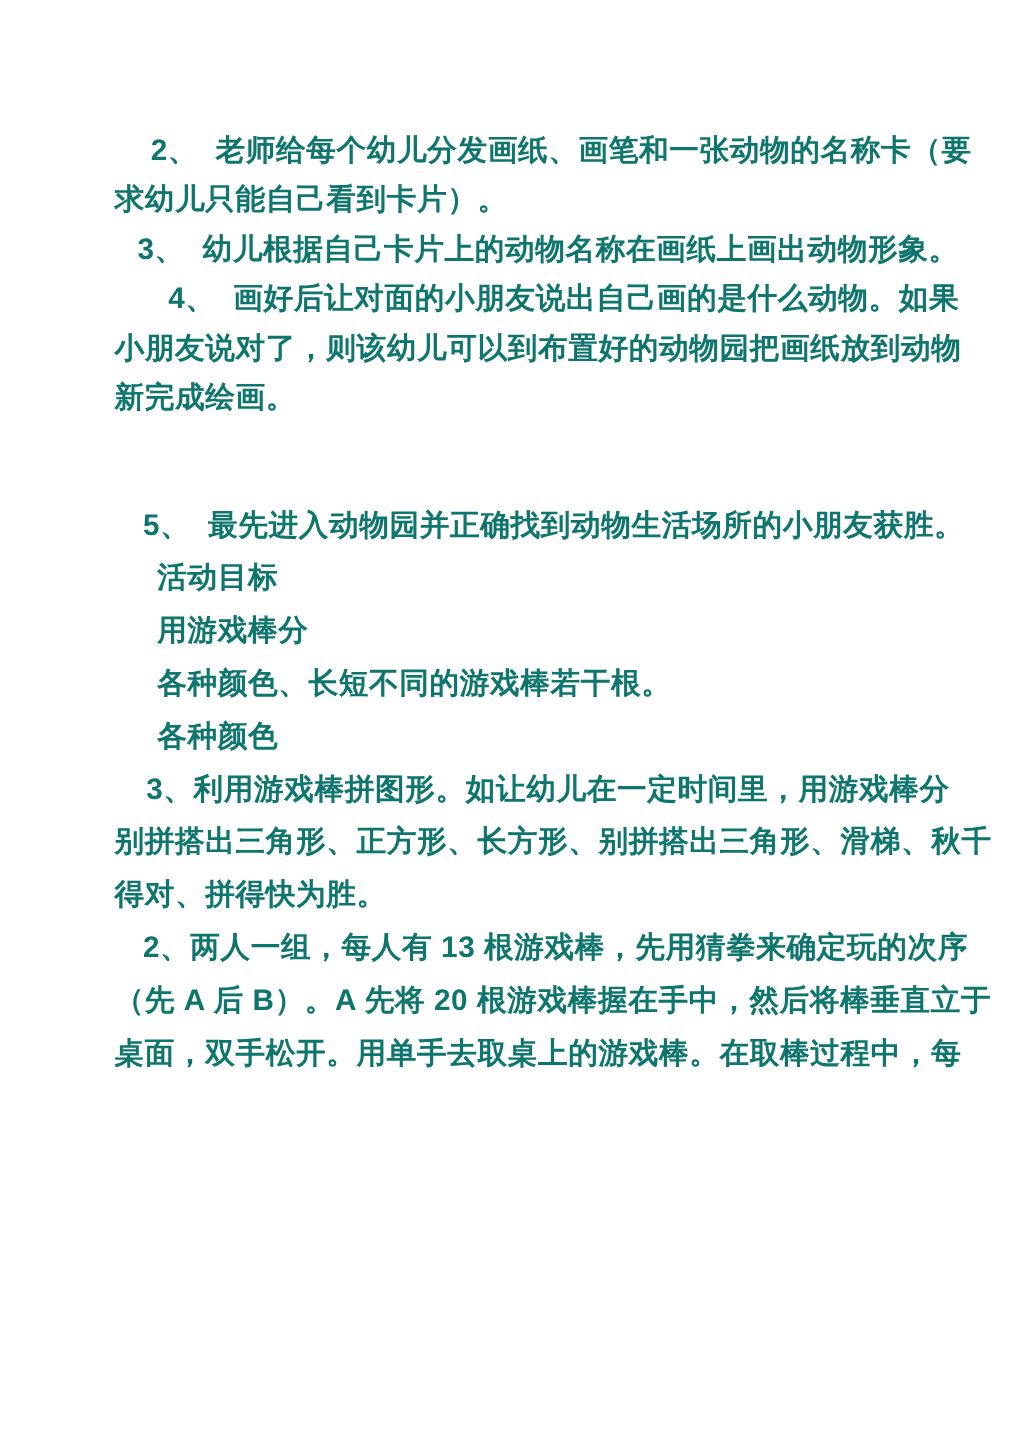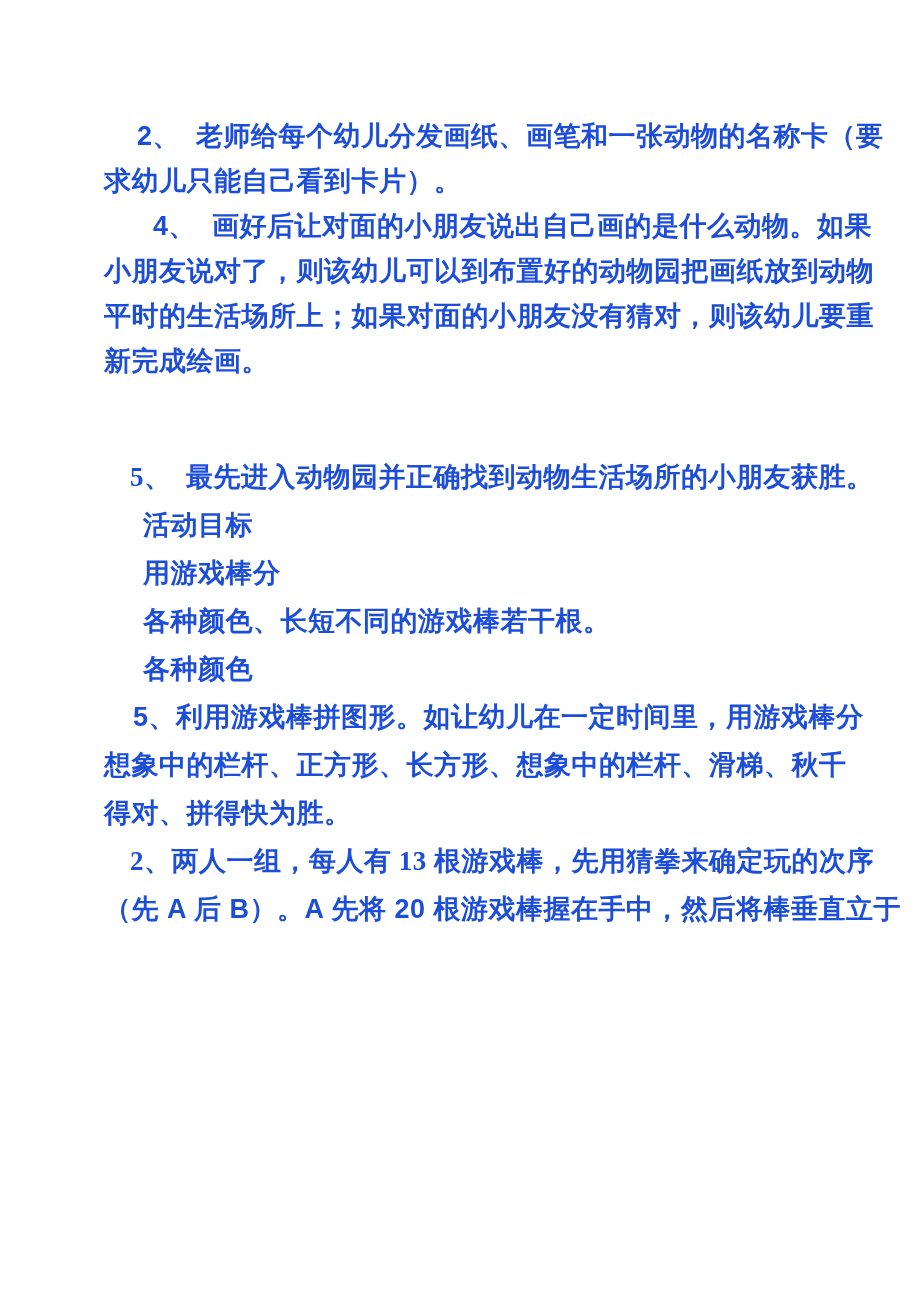--- a/index.html
+++ b/index.html
@@ -8,58 +8,59 @@
     background: #ffffff;
   }
   .page {
     position: relative;
     width: 920px;
     height: 1302px;
     background: #ffffff;
     overflow: hidden;
     font-family: "Liberation Sans", "DejaVu Sans", sans-serif;
     font-weight: 700;
-    color: #1d4ed8;
+    color: #0f766e;
   }
   .content {
     padding: 114px 0 0 104px;
   }
   .line {
     font-size: 27px;
     white-space: pre;
     letter-spacing: 0.5px;
   }
   .lh45 { height: 45px; line-height: 45px; }
   .lh48 { height: 48px; line-height: 48px; }
   .gap  { height: 69px; }
   .ind-21 { padding-left: 21px; }
-  .ind-26 { padding-left: 26px; font-family: Liberation Serif, serif; }
+  .ind-26 { padding-left: 26px; }
   .ind-29 { padding-left: 29px; }
   .ind-33 { padding-left: 33px; }
   .ind-39 { padding-left: 39px; }
   .ind-49 { padding-left: 49px; }
 </style>
 </head>
 <body>
 
 <div class="page">
   <div class="content">
     <div class="line lh45 ind-33">2、  老师给每个幼儿分发画纸、画笔和一张动物的名称卡（要</div>
     <div class="line lh45">求幼儿只能自己看到卡片）。</div>
+    <div class="line lh45 ind-21">3、  幼儿根据自己卡片上的动物名称在画纸上画出动物形象。</div>
     <div class="line lh45 ind-49">4、  画好后让对面的小朋友说出自己画的是什么动物。如果</div>
     <div class="line lh45">小朋友说对了，则该幼儿可以到布置好的动物园把画纸放到动物</div>
-    <div class="line lh45">平时的生活场所上；如果对面的小朋友没有猜对，则该幼儿要重</div>
     <div class="line lh45">新完成绘画。</div>
 
     <div class="gap"></div>
 
     <div class="line lh48 ind-26">5、  最先进入动物园并正确找到动物生活场所的小朋友获胜。</div>
     <div class="line lh48 ind-39">活动目标</div>
     <div class="line lh48 ind-39">用游戏棒分</div>
     <div class="line lh48 ind-39">各种颜色、长短不同的游戏棒若干根。</div>
     <div class="line lh48 ind-39">各种颜色</div>
-    <div class="line lh48 ind-29">5、利用游戏棒拼图形。如让幼儿在一定时间里，用游戏棒分</div>
-    <div class="line lh48">想象中的栏杆、正方形、长方形、想象中的栏杆、滑梯、秋千</div>
+    <div class="line lh48 ind-29">3、利用游戏棒拼图形。如让幼儿在一定时间里，用游戏棒分</div>
+    <div class="line lh48">别拼搭出三角形、正方形、长方形、别拼搭出三角形、滑梯、秋千</div>
     <div class="line lh48">得对、拼得快为胜。</div>
     <div class="line lh48 ind-26">2、两人一组，每人有 13 根游戏棒，先用猜拳来确定玩的次序</div>
     <div class="line lh48">（先 A 后 B）。A 先将 20 根游戏棒握在手中，然后将棒垂直立于</div>
+    <div class="line lh48">桌面，双手松开。用单手去取桌上的游戏棒。在取棒过程中，每</div>
   </div>
 </div>
 
 </body></html>

